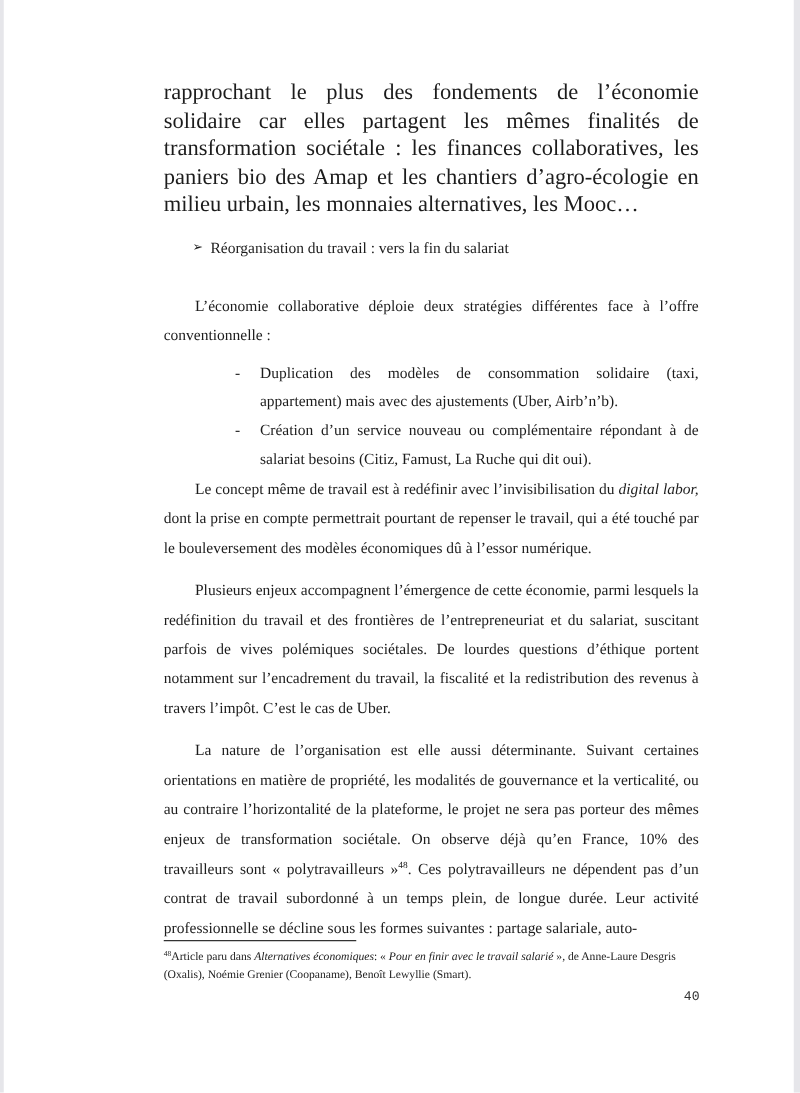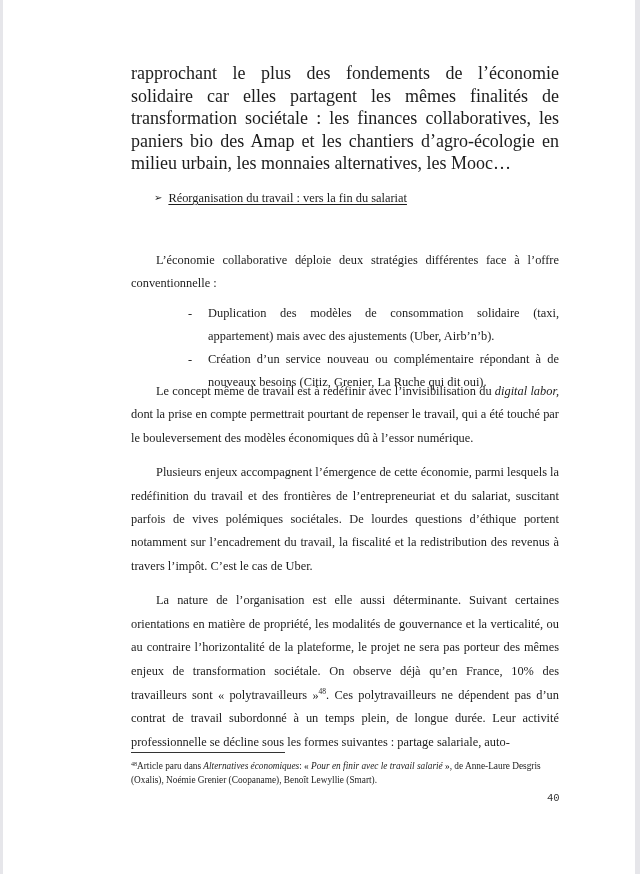--- a/index.html
+++ b/index.html
@@ -45,32 +45,30 @@
       line-height: 22px;
       white-space: nowrap;
     }
     .heading-row .arrow {
       display: inline-block;
       font-size: 10px;
       margin-right: 6px;
       vertical-align: 1px;
     }
     .heading-row .heading-text {
-      text-decoration: underline;
       text-underline-offset: 2px;
       text-align: right;
     }
     .block-2 {
       position: absolute;
       left: 131px;
       top: 234px;
       width: 428px;
       font-size: 12.4px;
       line-height: 22.6px;
-      margin-top: 15px;
     }
     .bullets {
       list-style: none;
       margin: 8px 0 0 0;
       padding: 0;
     }
     .bullets li {
       position: relative;
       padding-left: 77px;
       text-align: justify;
@@ -143,21 +141,21 @@
 
 <div class="block-2">
   <p class="indent">L’économie collaborative déploie deux stratégies différentes face à l’offre conventionnelle :</p>
   <ul class="bullets">
     <li>
       <span class="dash">-</span>
       <span>Duplication des modèles de consommation solidaire (taxi, appartement) mais avec des ajustements (Uber, Airb’n’b).</span>
     </li>
     <li>
       <span class="dash">-</span>
-      <span>Création d’un service nouveau ou complémentaire répondant à de nouveaux besoins (Citiz, Grenier, La Ruche qui dit oui).</span>
+      <span>Création d’un service nouveau ou complémentaire répondant à de salariat besoins (Citiz, Famust, La Ruche qui dit oui).</span>
     </li>
   </ul>
 </div>
 
 <div class="block-3">
   <p class="indent"><span>Le concept même de travail est à redéfinir avec l’invisibilisation du </span><em>digital labor,</em><span> dont la prise en compte permettrait pourtant de repenser le travail, qui a été touché par le bouleversement des modèles économiques dû à l’essor numérique.</span></p>
   <p class="indent">Plusieurs enjeux accompagnent l’émergence de cette économie, parmi lesquels la redéfinition du travail et des frontières de l’entrepreneuriat et du salariat, suscitant parfois de vives polémiques sociétales. De lourdes questions d’éthique portent notamment sur l’encadrement du travail, la fiscalité et la redistribution des revenus à travers l’impôt. C’est le cas de Uber.</p>
   <p class="indent last"><span>La nature de l’organisation est elle aussi déterminante. Suivant certaines orientations en matière de propriété, les modalités de gouvernance et la verticalité, ou au contraire l’horizontalité de la plateforme, le projet ne sera pas porteur des mêmes enjeux de transformation sociétale. On observe déjà qu’en France, 10% des travailleurs sont « polytravailleurs »</span><sup class="fn">48</sup><span>. Ces polytravailleurs ne dépendent pas d’un contrat de travail subordonné à un temps plein, de longue durée. Leur activité professionnelle se décline sous les formes suivantes : partage salariale, auto-</span></p>
 </div>
 

